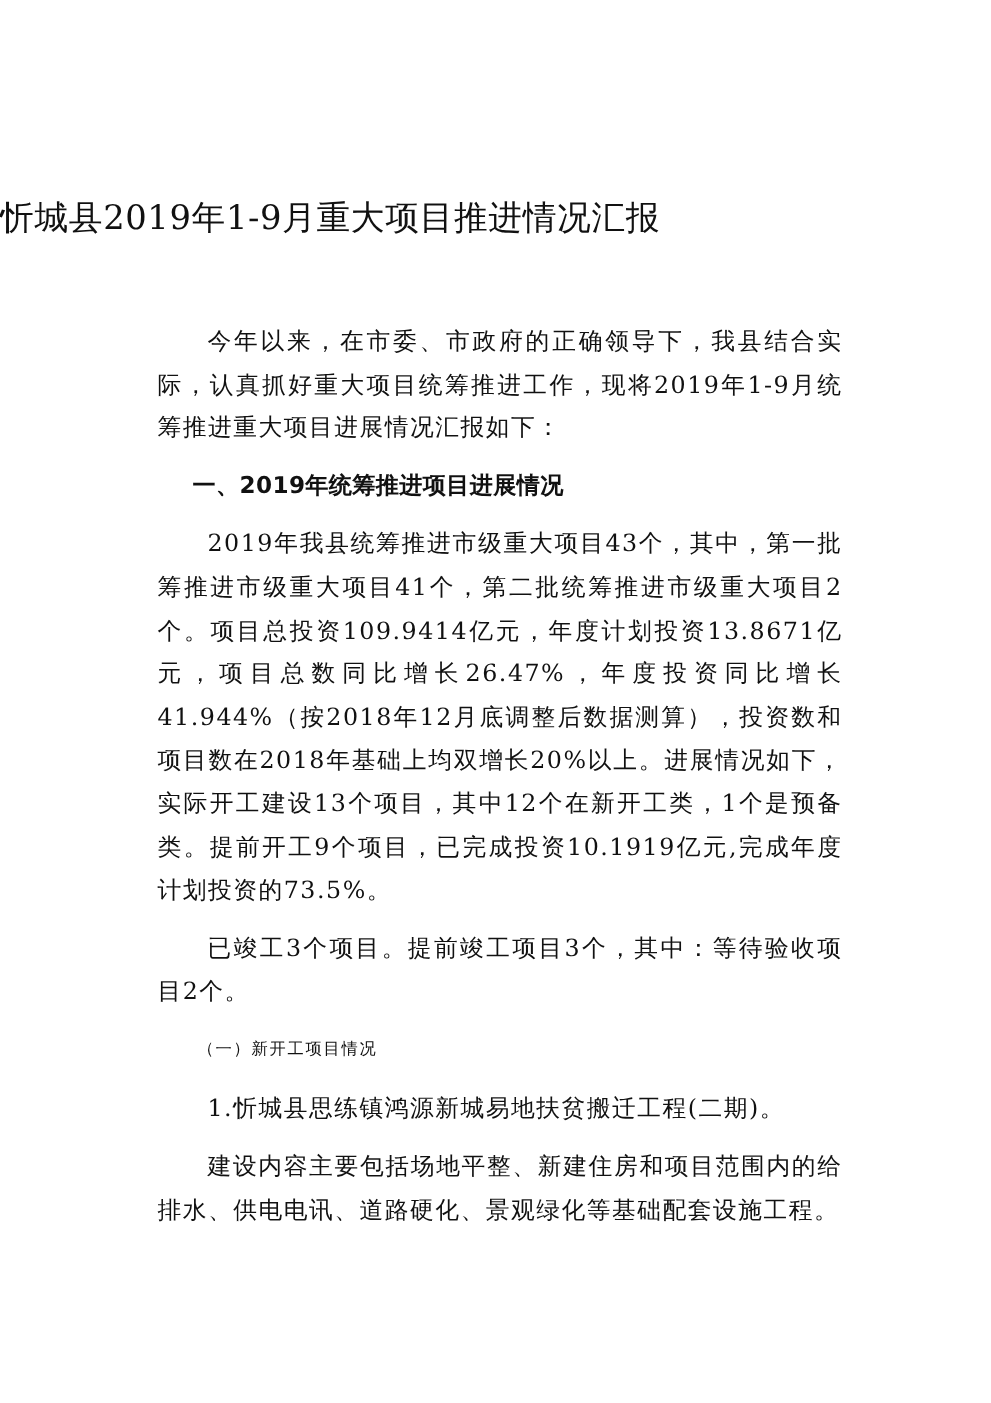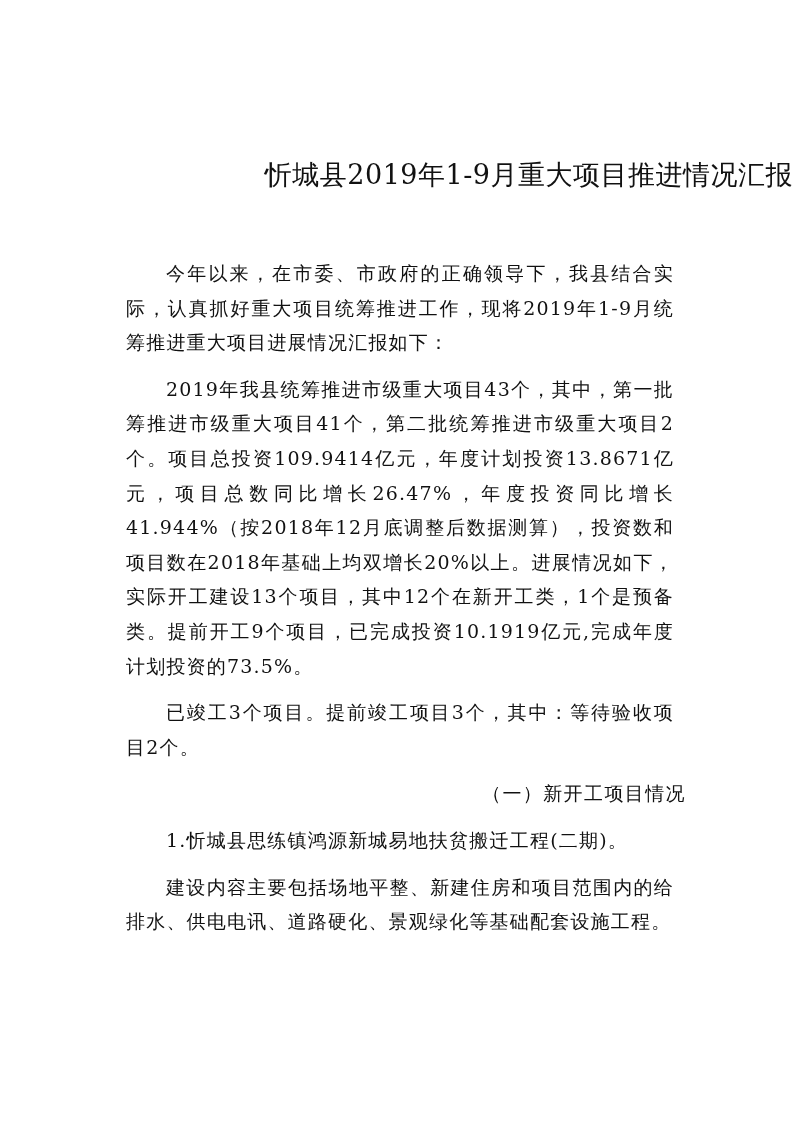--- a/index.html
+++ b/index.html
@@ -20,21 +20,21 @@
       left: 0; top: 0;
       width: 793px;
       height: 1122px;
       background: #ffffff;
     }
     .title {
       position: absolute;
       top: 155px;
       left: 0;
       width: 793px;
-      text-align: right;
+      text-align: left;
       font-size: 27px;
       letter-spacing: 0.5px;
       line-height: 40px;
       font-family: "DejaVu Serif", "Liberation Serif", serif;
       font-weight: normal;
       margin: 0;
     }
     .body-text {
       position: absolute;
       left: 114px;
@@ -53,35 +53,35 @@
     .heading-1 {
       font-family: "DejaVu Sans", "Liberation Sans", sans-serif;
       font-weight: bold;
       font-size: 18.5px;
       line-height: 34.6px;
       margin: 0;
       text-indent: 40px;
       letter-spacing: 0.3px;
     }
     .heading-2 {
-      font-size: 19px;
+      font-size: 13px;
       line-height: 34.6px;
       margin: 0;
       text-indent: 44px;
       letter-spacing: 1.4px;
-      text-align: right;
     }
   </style>
 </head>
 <body>
 
 <div class="page">
   <h1 class="title">忻城县2019年1-9月重大项目推进情况汇报</h1>
 
   <div class="body-text">
     <p class="para">今年以来，在市委、市政府的正确领导下，我县结合实际，认真抓好重大项目统筹推进工作，现将2019年1-9月统筹推进重大项目进展情况汇报如下：</p>
+    <p class="heading-1">一、2019年统筹推进项目进展情况</p>
     <p class="para">2019年我县统筹推进市级重大项目43个，其中，第一批筹推进市级重大项目41个，第二批统筹推进市级重大项目2个。项目总投资109.9414亿元，年度计划投资13.8671亿元，项目总数同比增长26.47%，年度投资同比增长41.944%（按2018年12月底调整后数据测算），投资数和项目数在2018年基础上均双增长20%以上。进展情况如下，实际开工建设13个项目，其中12个在新开工类，1个是预备类。提前开工9个项目，已完成投资10.1919亿元,完成年度计划投资的73.5%。</p>
     <p class="para">已竣工3个项目。提前竣工项目3个，其中：等待验收项目2个。</p>
     <p class="heading-2">（一）新开工项目情况</p>
     <p class="para">1.忻城县思练镇鸿源新城易地扶贫搬迁工程(二期)。</p>
     <p class="para">建设内容主要包括场地平整、新建住房和项目范围内的给排水、供电电讯、道路硬化、景观绿化等基础配套设施工程。</p>
   </div>
 </div>
 
 </body></html>

